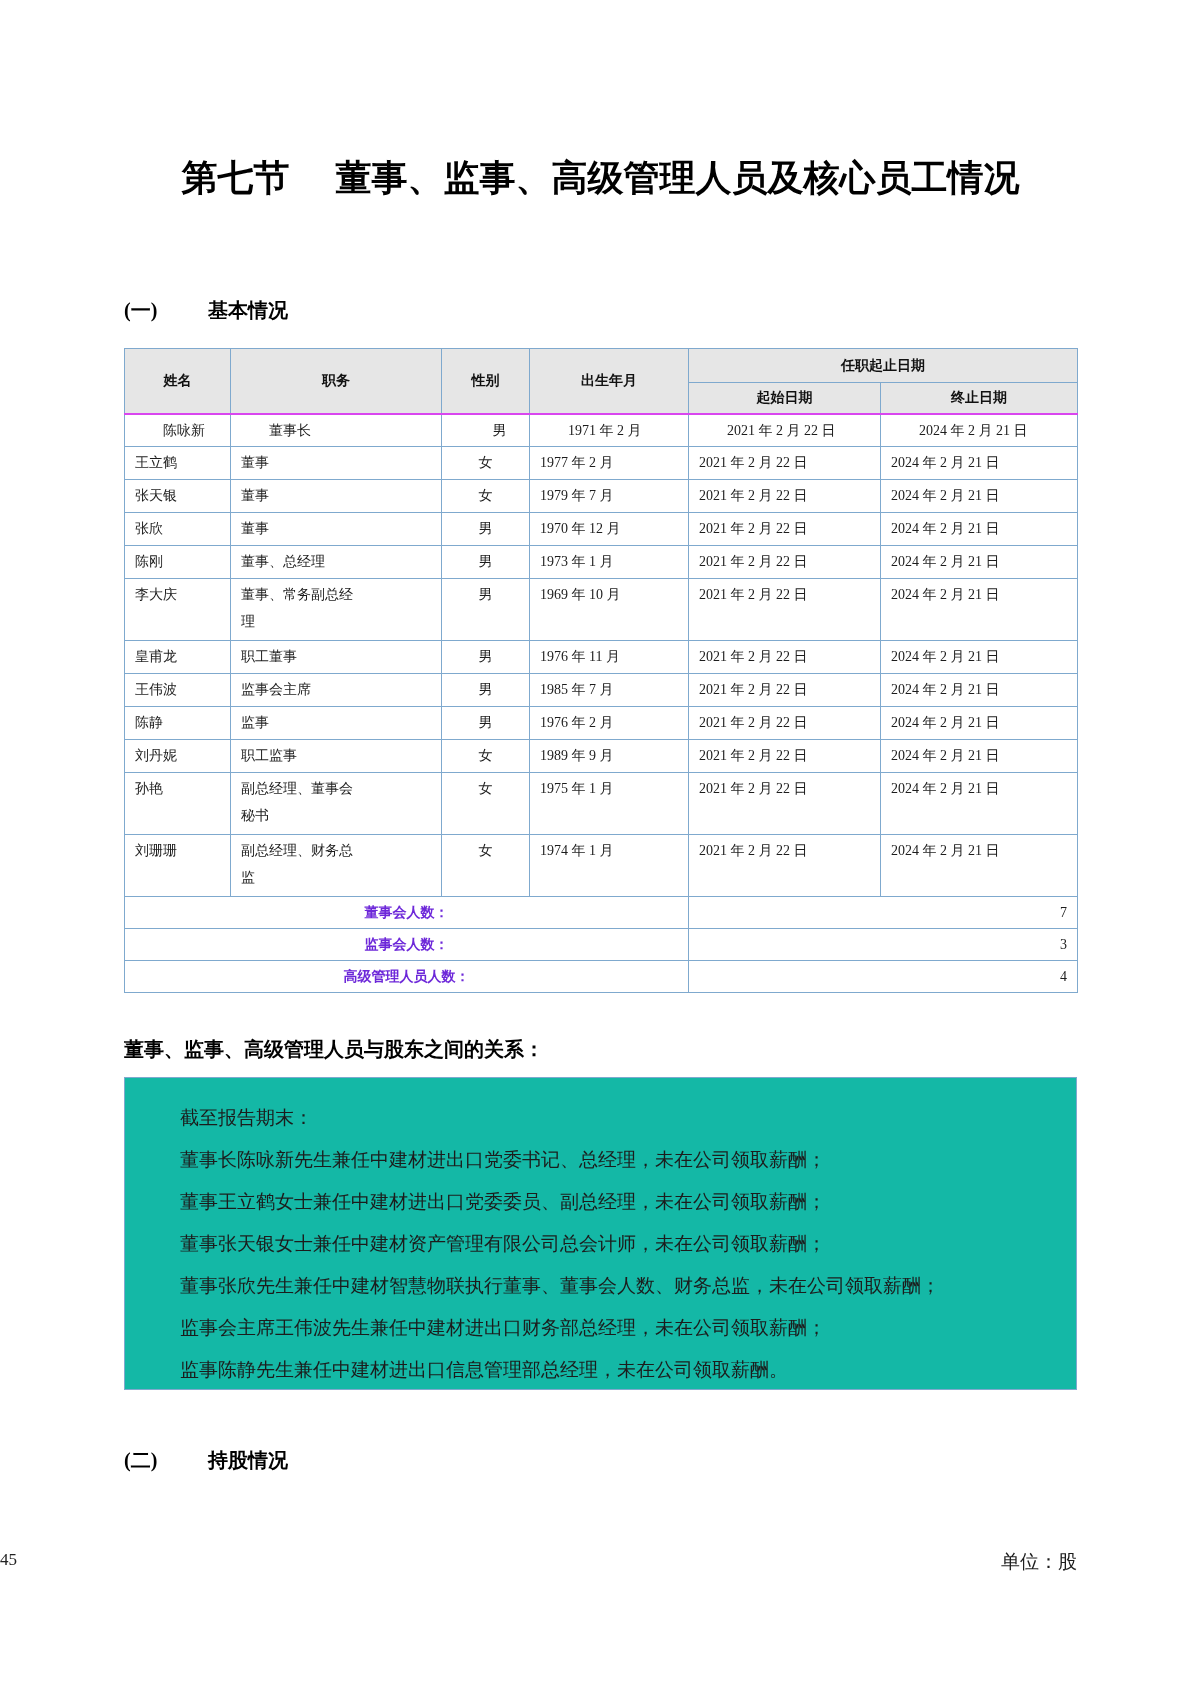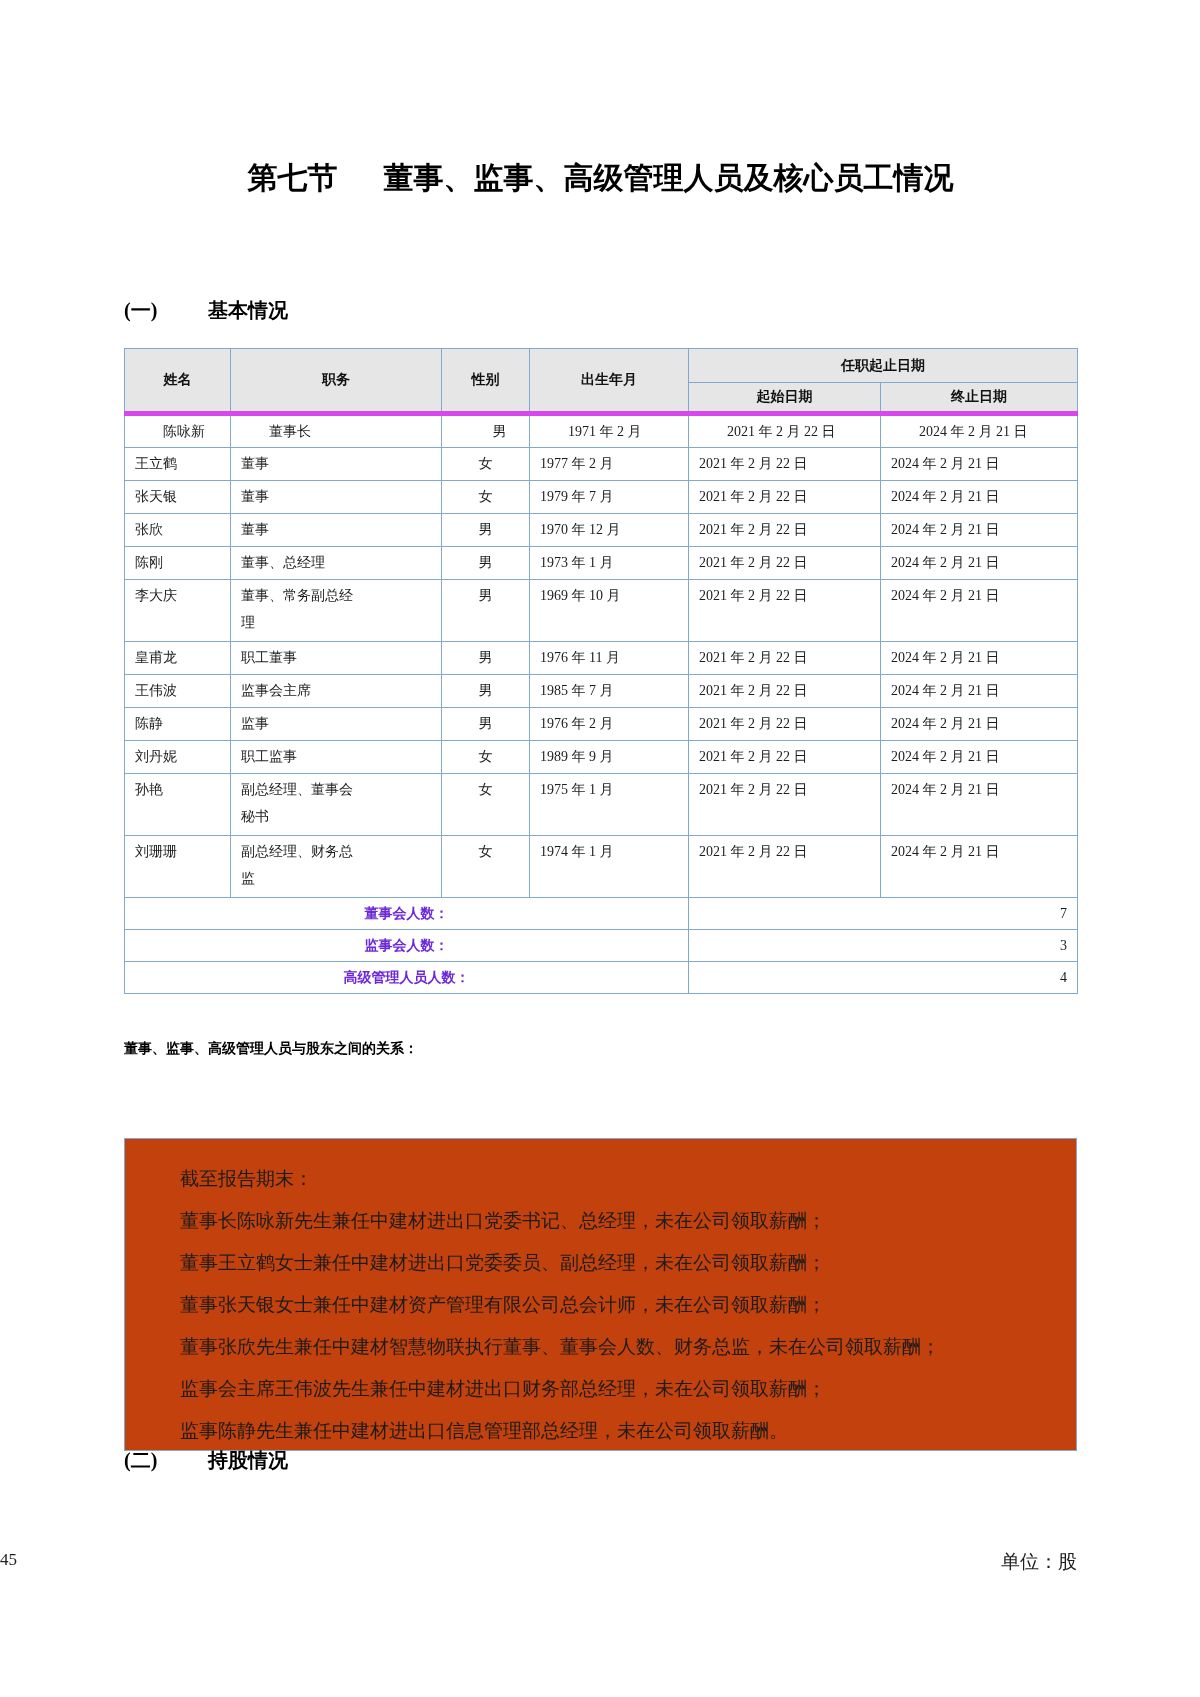--- a/index.html
+++ b/index.html
@@ -4,21 +4,21 @@
 <style>
   html,body{margin:0;padding:0;background:#ffffff;}
   .page{
     position:relative;width:1200px;height:1697px;background:#ffffff;
     font-family:"Liberation Serif","DejaVu Serif",serif;color:#1c1c1c;
     overflow:hidden;
   }
   
   .doc-title{
     position:absolute;top:161px;left:124px;width:953px;
-    text-align:center;font-size:30px;font-weight:bold;color:#000;
+    text-align:center;font-size:36px;font-weight:bold;color:#000;
     white-space:nowrap;line-height:34px;
   }
   .doc-title .title-text{margin-left:46px;}
   
   .h-row{position:absolute;left:124px;font-size:20px;font-weight:bold;color:#000;line-height:26px;white-space:nowrap;}
   .h-row .h-num{display:inline-block;min-width:84px;}
   #heading-1{top:234px;}
   #heading-1-1{top:297px;}
   #heading-1-2{top:1447px;}
   
@@ -27,36 +27,36 @@
     border-collapse:collapse;table-layout:fixed;font-size:14px;
   }
   table.mgmt th, table.mgmt td{border:1px solid #7fa9ce;}
   table.mgmt th{
     background:#e6e6e6;font-weight:bold;text-align:center;
     padding:0;vertical-align:middle;color:#111;
   }
   tr.head-top{height:34px;}
   tr.head-sub{height:31px;}
   th.tenure-head{border-bottom:2px solid #4a80b5;}
-  tbody tr:first-child td{border-top:5px solid #d946ef;padding-left:38px;}
+  tbody tr:first-child td{border-top:2px solid #d946ef;padding-left:38px;}
   table.mgmt td{
     padding:2px 10px;line-height:27px;vertical-align:top;background:#fff;
   }
   td.gender{text-align:center;padding:2px 4px;}
   td.pos{white-space:pre-line;}
   tr.row-single{height:33px;}
   tr.row-tall{height:62px;}
   tr.sum-row{height:32px;}
   td.sum-label{text-align:center;font-weight:bold;padding:0;line-height:30px;vertical-align:middle;color:#6d28d9;}
   td.sum-val{text-align:right;padding:0 15px 0 0;line-height:30px;vertical-align:middle;}
   
-  .rel-heading{position:absolute;left:124px;top:1036px;font-size:14px;font-weight:bold;color:#000;line-height:26px;}
+  .rel-heading{position:absolute;left:124px;top:1036px;font-size:20px;font-weight:bold;color:#000;line-height:26px;}
   .rel-box{
-    position:absolute;left:124px;top:1138px;width:953px;height:313px;
-    box-sizing:border-box;border:1px solid #7fa9ce;background:#c2410c;
+    position:absolute;left:124px;top:1077px;width:953px;height:313px;
+    box-sizing:border-box;border:1px solid #7fa9ce;background:#14b8a6;
     font-size:19px;padding-top:26px;
   }
   .rel-box p{margin:0 0 15px 0;padding:0 20px 0 55px;line-height:27px;white-space:nowrap;}
   
   .unit-note{position:absolute;top:1548px;left:124px;width:953px;text-align:right;font-size:19px;line-height:27px;}
   .page-number{position:absolute;top:1549px;left:0;width:1200px;text-align:left;font-size:17px;line-height:22px;color:#222;}
 </style>
 </head>
 <body>
 

